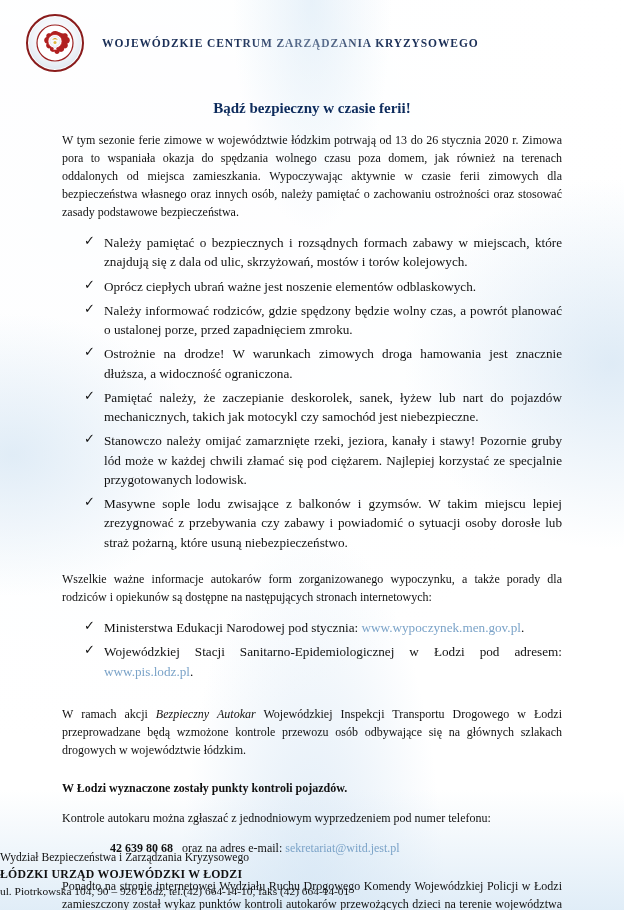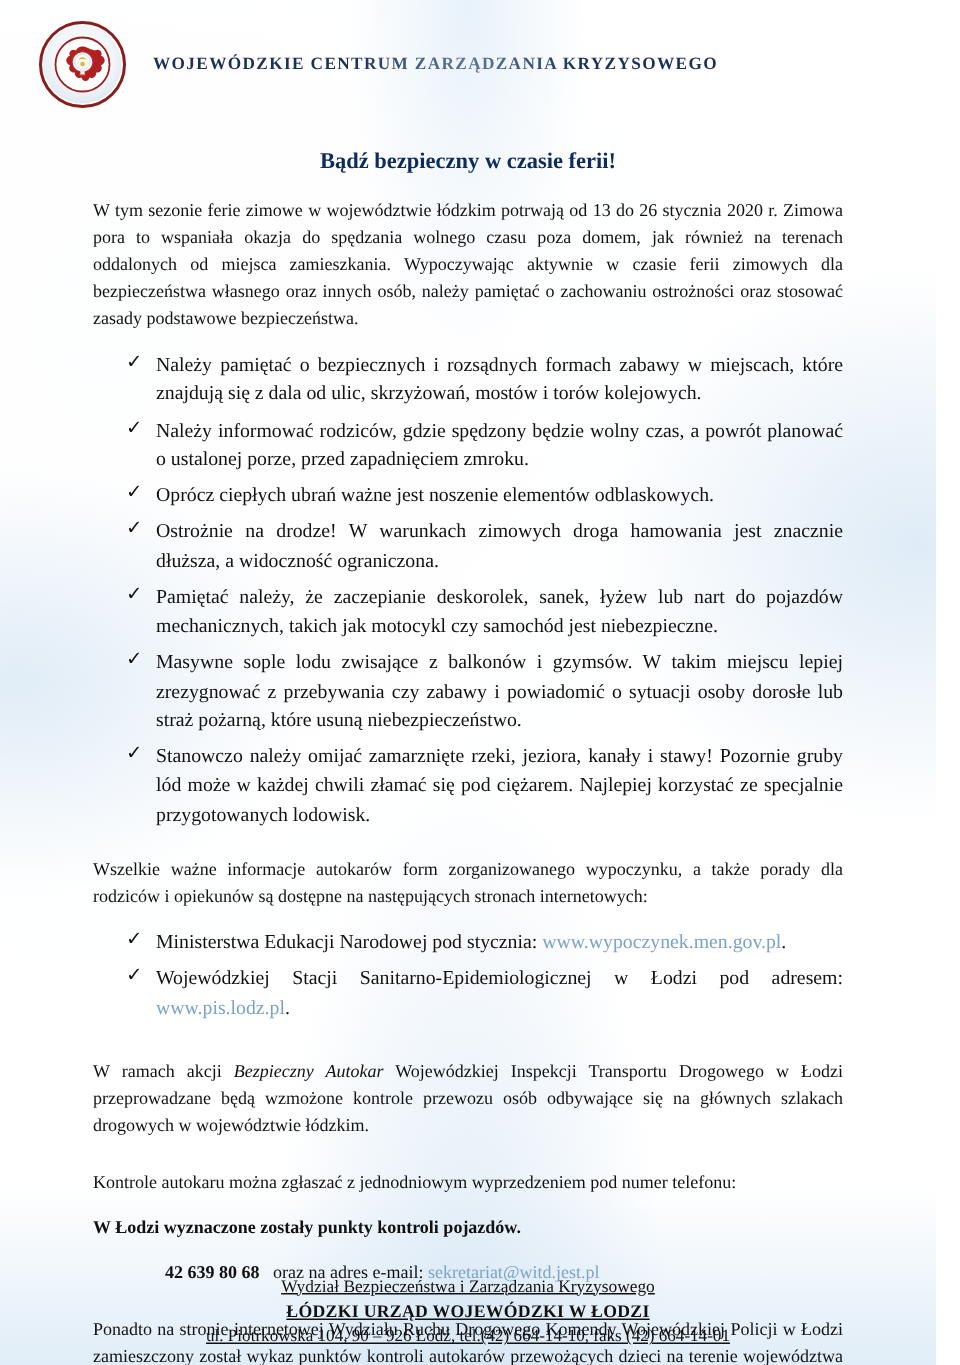--- a/index.html
+++ b/index.html
@@ -122,26 +122,25 @@
   }
   .em-italic { font-style: italic; }
   .bold { font-weight: bold; margin-left: 48px; }
 
   
   .footer {
     position: absolute;
     left: 0;
     right: 0;
     bottom: 10px;
-    text-align: center;
+    text-align: left;
     z-index: 3;
     font-size: 11.6px;
     color: #111111;
     line-height: 1.45;
-    text-decoration: underline;
   }
   .footer .f-org { font-size: 11.6px; }
   .footer .f-main { font-weight: bold; font-size: 11.8px; letter-spacing: 0.2px; }
   .footer .f-addr { font-size: 11.4px; }
 
   .snow-bottom {
     position: absolute;
     left: 0; right: 0; bottom: 0;
     height: 120px;
     background: linear-gradient(0deg, rgba(214,231,245,0.75) 0%, rgba(255,255,255,0) 100%);
@@ -173,26 +172,26 @@
   </div>
 
   <div class="content">
 
     <div class="doc-title">Bądź bezpieczny w czasie ferii!</div>
 
     <p class="para">W tym sezonie ferie zimowe w województwie łódzkim potrwają od 13 do 26 stycznia 2020 r. Zimowa pora to wspaniała okazja do spędzania wolnego czasu poza domem, jak również na terenach oddalonych od miejsca zamieszkania. Wypoczywając aktywnie w czasie ferii zimowych dla bezpieczeństwa własnego oraz innych osób, należy pamiętać o zachowaniu ostrożności oraz stosować zasady podstawowe bezpieczeństwa.</p>
 
     <ul class="checks">
       <li>Należy pamiętać o bezpiecznych i rozsądnych formach zabawy w miejscach, które znajdują się z dala od ulic, skrzyżowań, mostów i torów kolejowych.</li>
+      <li>Oprócz ciepłych ubrań ważne jest noszenie elementów odblaskowych.</li>
       <li>Należy informować rodziców, gdzie spędzony będzie wolny czas, a powrót planować o ustalonej porze, przed zapadnięciem zmroku.</li>
-      <li>Oprócz ciepłych ubrań ważne jest noszenie elementów odblaskowych.</li>
       <li>Ostrożnie na drodze! W warunkach zimowych droga hamowania jest znacznie dłuższa, a widoczność ograniczona.</li>
       <li>Pamiętać należy, że zaczepianie deskorolek, sanek, łyżew lub nart do pojazdów mechanicznych, takich jak motocykl czy samochód jest niebezpieczne.</li>
+      <li>Stanowczo należy omijać zamarznięte rzeki, jeziora, kanały i stawy!  Pozornie gruby lód może w każdej chwili złamać się pod ciężarem. Najlepiej korzystać ze specjalnie przygotowanych lodowisk.</li>
       <li>Masywne sople lodu zwisające z balkonów i gzymsów. W takim miejscu lepiej zrezygnować z przebywania czy zabawy i powiadomić o sytuacji osoby dorosłe lub straż pożarną, które usuną niebezpieczeństwo.</li>
-      <li>Stanowczo należy omijać zamarznięte rzeki, jeziora, kanały i stawy!  Pozornie gruby lód może w każdej chwili złamać się pod ciężarem. Najlepiej korzystać ze specjalnie przygotowanych lodowisk.</li>
     </ul>
 
     <div class="spacer-sm"></div>
 
     <p class="para">Wszelkie ważne informacje autokarów form zorganizowanego wypoczynku, a także porady dla rodziców i opiekunów są dostępne na następujących stronach internetowych:</p>
 
     <ul class="checks">
       <li>
         <span>Ministerstwa Edukacji Narodowej pod stycznia:</span>
         <a class="link" href="#">www.wypoczynek.men.gov.pl</a><span>.</span>
@@ -206,22 +205,22 @@
     <div class="spacer-md"></div>
 
     <p class="para">
       <span>W ramach akcji</span>
       <span class="em-italic">Bezpieczny Autokar</span>
       <span>Wojewódzkiej Inspekcji Transportu Drogowego w Łodzi przeprowadzane będą wzmożone kontrole przewozu osób odbywające się na głównych szlakach drogowych w województwie łódzkim.</span>
     </p>
 
     <div class="spacer-sm"></div>
 
+    <p class="para tight bold">W Łodzi wyznaczone zostały punkty kontroli pojazdów.</p>
     <p class="para tight">Kontrole autokaru można zgłaszać z jednodniowym wyprzedzeniem pod numer telefonu:</p>
-    <p class="para tight bold">W Łodzi wyznaczone zostały punkty kontroli pojazdów.</p>
     <p class="para">
       <span class="bold">42 639 80 68</span>&nbsp;&nbsp;
       <span>oraz na adres e-mail:</span>
       <a class="link" href="#">sekretariat@witd.jest.pl</a>
     </p>
 
     <div class="spacer-sm"></div>
 
     <p class="para">Ponadto na stronie internetowej Wydziału Ruchu Drogowego Komendy Wojewódzkiej Policji w Łodzi zamieszczony został wykaz punktów kontroli autokarów przewożących dzieci na terenie województwa łódzkiego</p>
 

